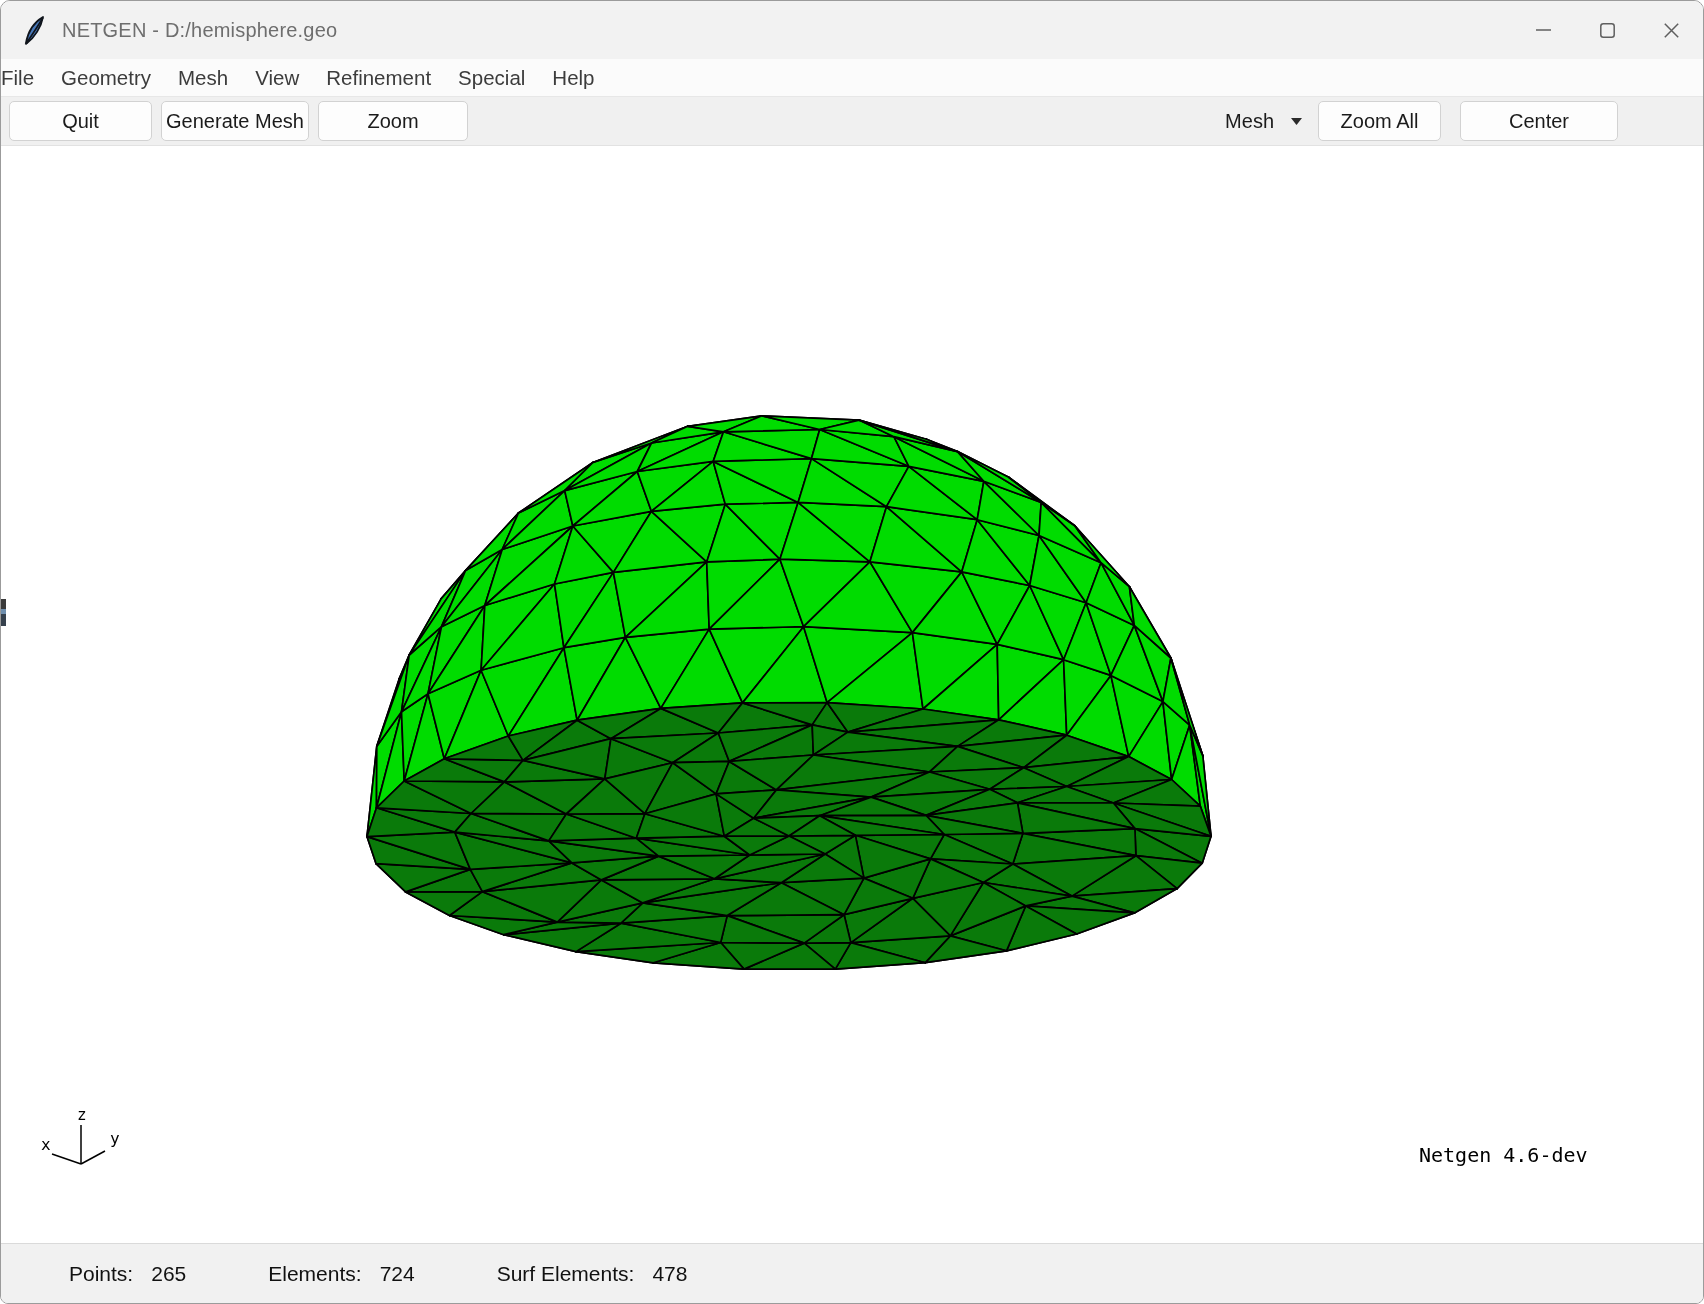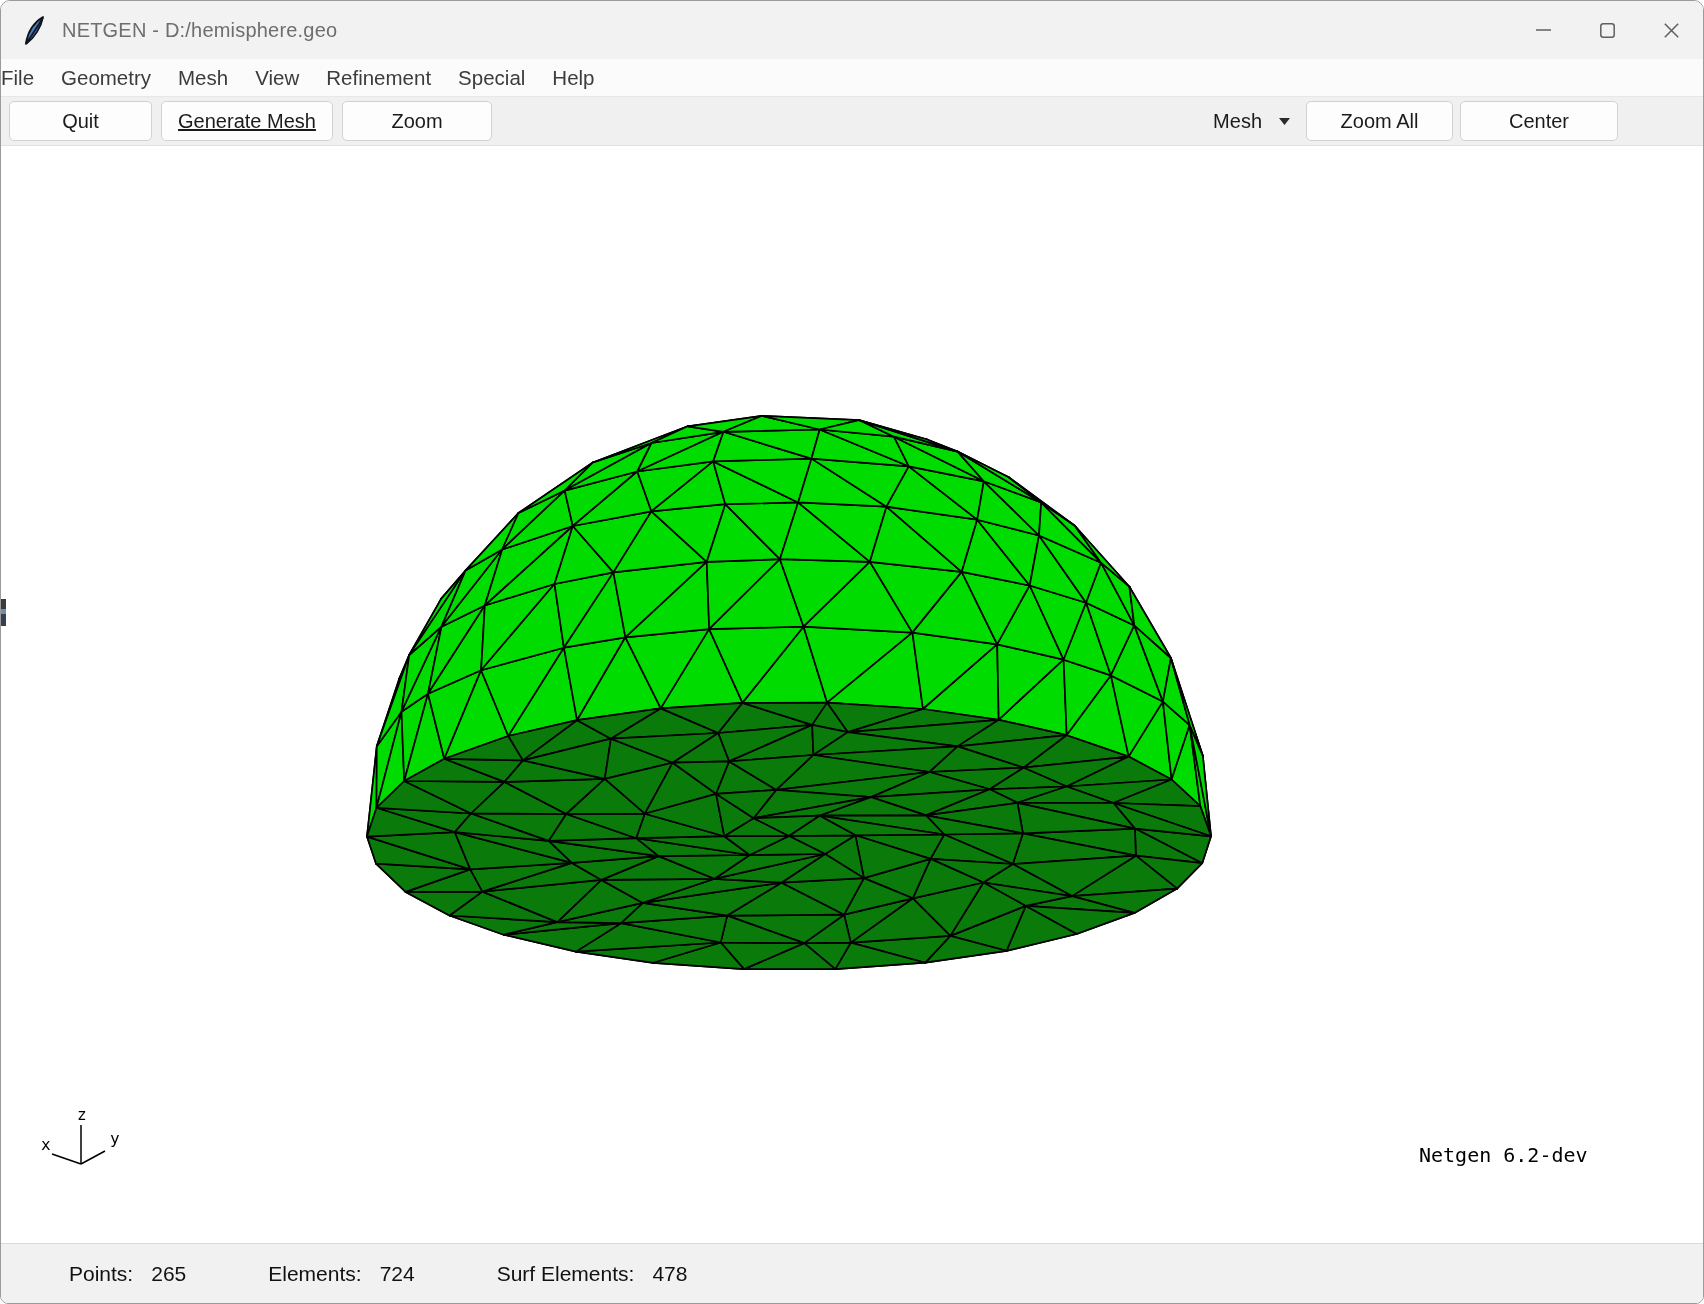--- a/index.html
+++ b/index.html
@@ -50,29 +50,29 @@
     padding-left:8px;
   }
   .tb-btn {
     height:40px; background:#fdfdfd;
     border:1px solid #d2d2d2; border-radius:5px;
     font-size:20px; color:#1b1b1b;
     display:flex; align-items:center; justify-content:center;
     margin-right:9px; font-family:"Liberation Sans", sans-serif;
   }
   .tb-btn.quit { width:143px; }
-  .tb-btn.generate { width:172px;text-decoration:underline; }
+  .tb-btn.generate { width:148px; }
   .tb-btn.stop { width:150px; }
   .tb-spacer { flex:1 1 auto; }
   .mode-dropdown {
     display:flex; align-items:center; font-size:20px; color:#1b1b1b;
     margin-right:14px; padding:4px 2px;
   }
   .mode-dropdown .arrow { margin-left:17px; display:flex; align-items:center; }
-  .tb-btn.zoomall { width:147px; margin-right:7px; }
+  .tb-btn.zoomall { width:123px; margin-right:19px; }
   .tb-btn.center { width:158px; margin-right:85px; }
 
   
   .viewport {
     flex:1 1 auto; background:#ffffff; position:relative; overflow:hidden;
   }
   .viewport svg.meshsvg { position:absolute; left:0; top:0; }
   .axes-indicator { position:absolute; left:30px; top:938px; }
   .axes-indicator text {
     font-family:"DejaVu Sans Mono", monospace; font-size:16px; fill:#000;
@@ -625,21 +625,21 @@
       <g stroke="#000" stroke-width="1.5">
         <line x1="50" y1="80" x2="50" y2="41"></line>
         <line x1="50" y1="80" x2="21" y2="70"></line>
         <line x1="50" y1="80" x2="74" y2="67"></line>
       </g>
       <text x="46" y="36">z</text>
       <text x="10" y="66">x</text>
       <text x="79" y="60">y</text>
     </svg>
 
-    <div class="version-label">Netgen 6.2-dev</div>
+    <div class="version-label">Netgen 4.6-dev</div>
   </div>
 
   <div class="statusbar">
     <div class="status-group">
       <span class="lbl">Points:</span>
       <span class="val">265</span>
     </div>
     <div class="status-group">
       <span class="lbl">Elements:</span>
       <span class="val">724</span>

